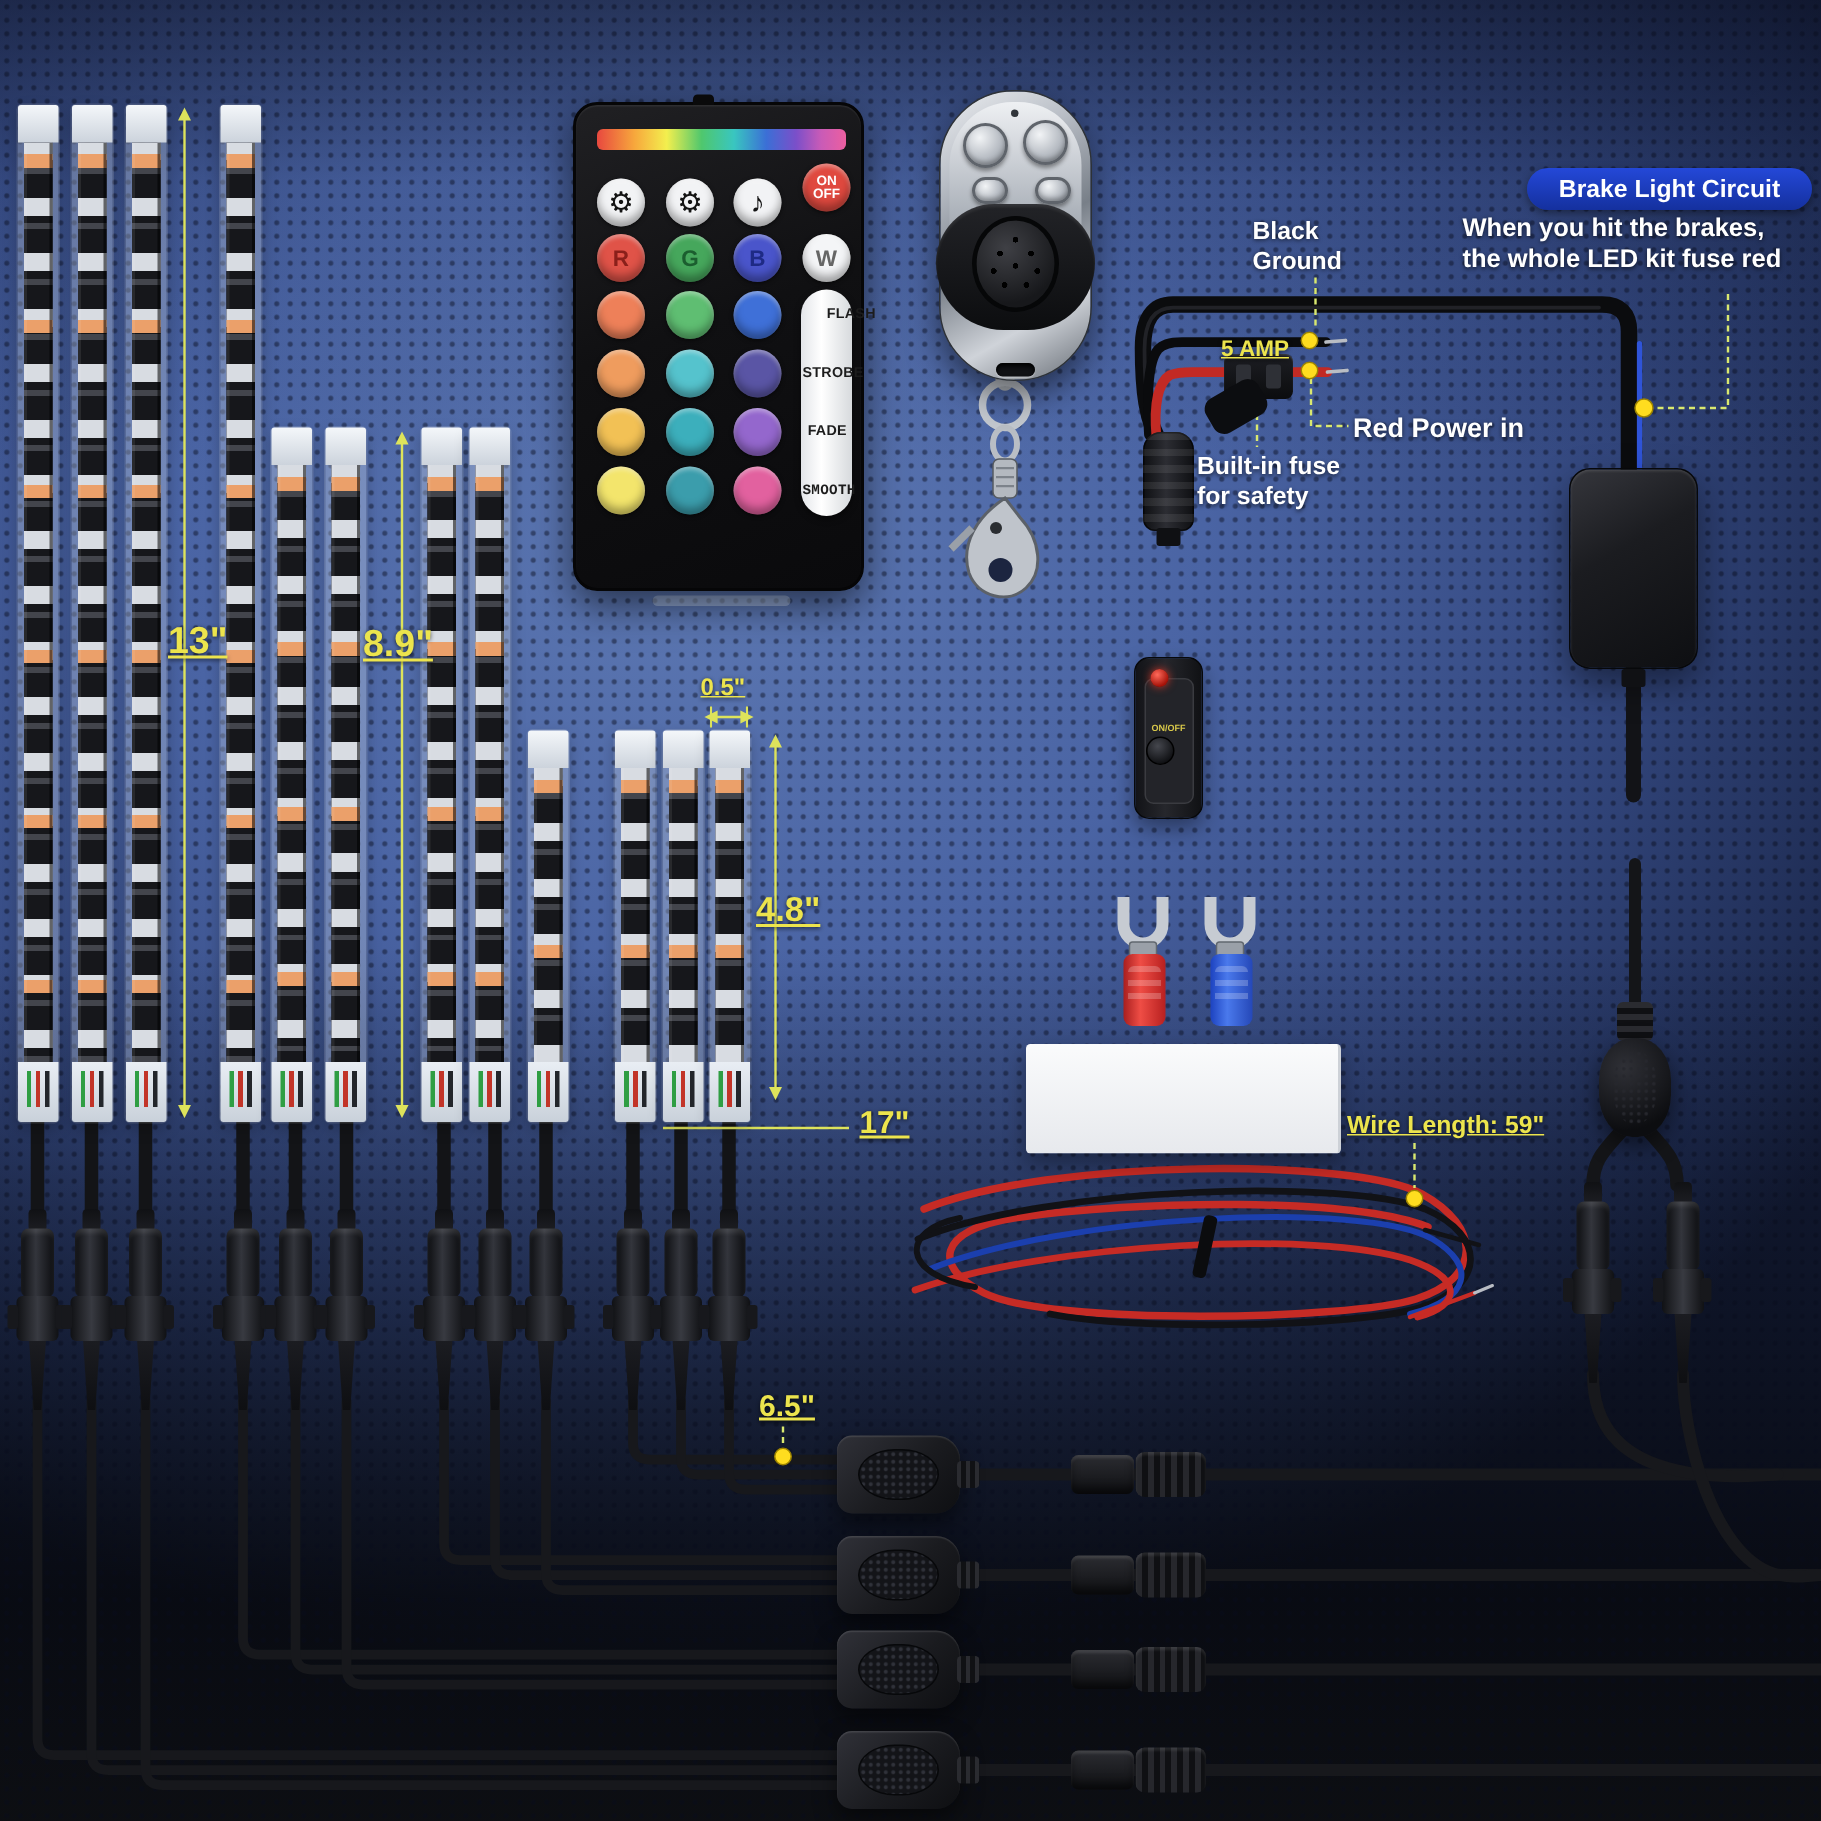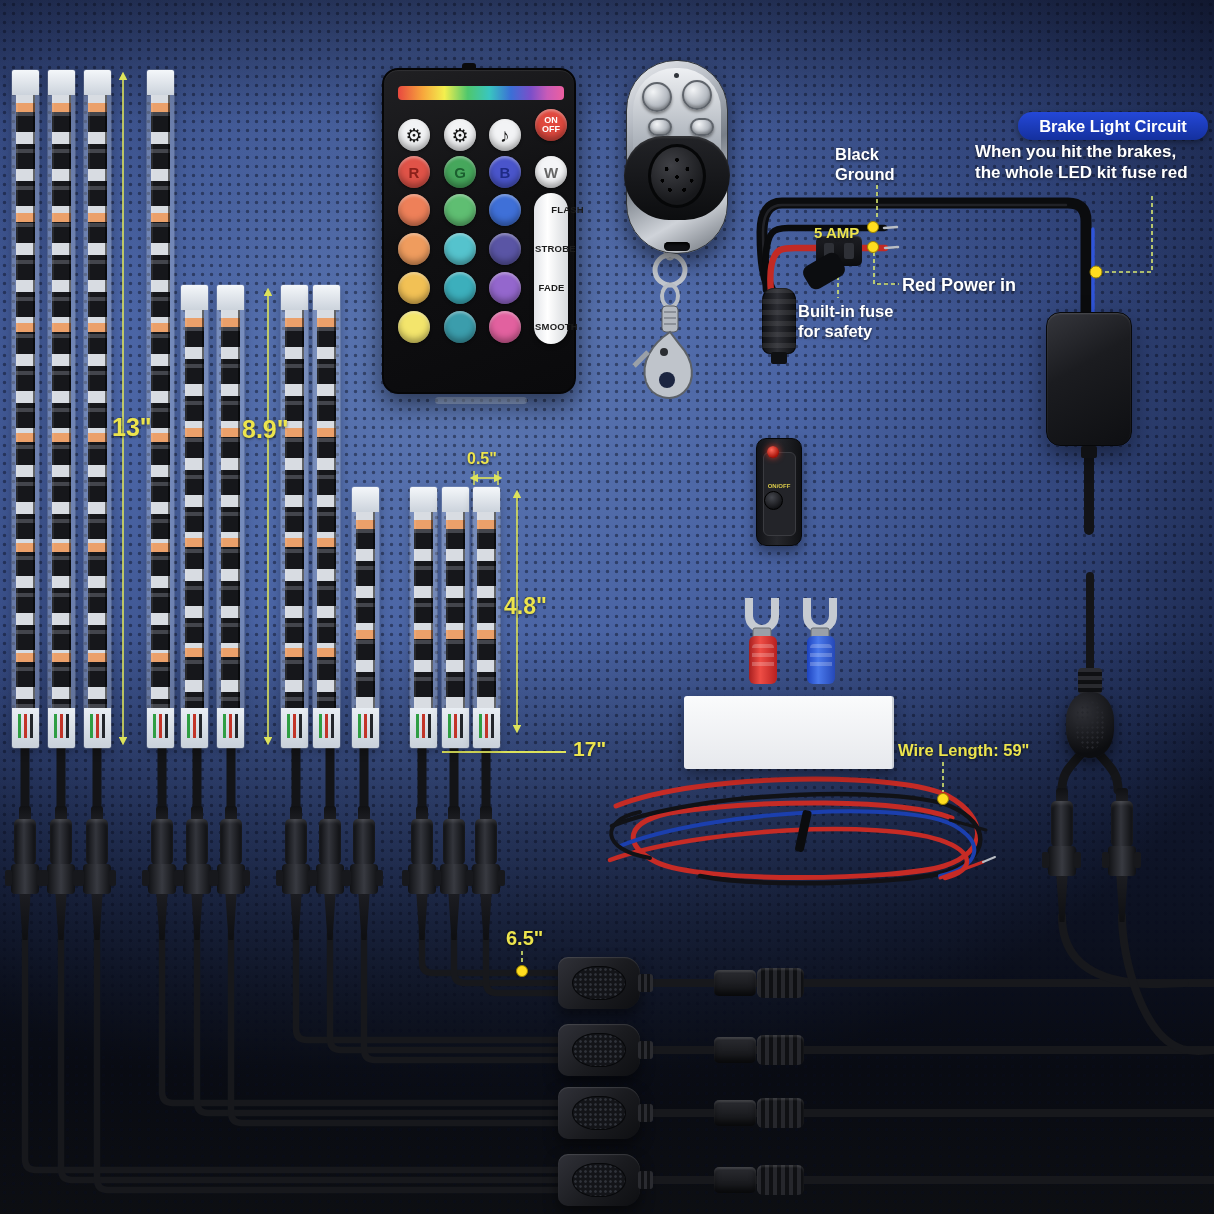--- a/index.html
+++ b/index.html
@@ -9,21 +9,21 @@
     background-color:#46619e;
     background-image:
       radial-gradient(circle, rgba(8,12,28,.45) 1.3px, rgba(8,12,28,0) 2.1px),
       linear-gradient(180deg, rgba(9,12,26,.5) 0%, rgba(20,30,64,.12) 10%, rgba(0,0,0,0) 26%, rgba(0,0,0,0) 52%, rgba(5,7,12,.45) 72%, rgba(6,7,10,.82) 88%, rgba(12,13,15,.92) 100%),
       radial-gradient(ellipse 900px 760px at 38% 30%, #5d78b2 0%, #4a64a4 38%, #33477e 68%, #1d2a50 92%, #141d3a 100%);
     background-size:9px 9px,100% 100%,100% 100%;
   }
   #wires{position:absolute;left:0;top:0;z-index:2;}
   .comp{position:absolute;z-index:3;}
   .lbl{position:absolute;z-index:6;font-weight:bold;color:#fff;text-shadow:0 1px 3px rgba(0,0,0,.65);line-height:1.22;}
-  .lbl.y{color:#ece44d;}
+  .lbl.y{color:#ece44d;text-decoration:underline;}
   .lbl.ctr{text-align:left;}
   
   .strip{position:absolute;z-index:3;width:27px;display:flex;flex-direction:column;background:rgba(213,223,236,.30);border-radius:3px;box-shadow:0 0 0 1px rgba(255,255,255,.14),0 4px 10px rgba(0,0,0,.25);}
   .scap{height:25px;background:linear-gradient(180deg,#f4f7fa,#ccd3dc);border-radius:2px 2px 0 0;}
   .pcb{flex:1;margin:0 4px;background-color:#16171b;
     background-image:
       repeating-linear-gradient(180deg, rgba(0,0,0,0) 0 8px, #eba06a 8px 17px, rgba(0,0,0,0) 17px 110px),
       repeating-linear-gradient(180deg, #d8dce2 0 12px, #16171b 12px 17px, #43454c 17px 21px, #16171b 21px 37px);
     box-shadow:inset 2px 0 0 rgba(255,255,255,.08), inset -2px 0 0 rgba(0,0,0,.55);}
   .sbot{height:40px;background:linear-gradient(180deg,#e9eef4,#c9d1da);border-radius:0 0 2px 2px;position:relative;}
@@ -262,21 +262,21 @@
       <div class="rbtn" style="left: 105px; top: 163px; background: rgb(90, 85, 165);"></div>
       <div class="rbtn" style="left: 14px; top: 202px; background: rgb(242, 193, 85);"></div>
       <div class="rbtn" style="left: 60px; top: 202px; background: rgb(60, 175, 188);"></div>
       <div class="rbtn" style="left: 105px; top: 202px; background: rgb(148, 103, 205);"></div>
       <div class="rbtn" style="left: 14px; top: 241px; background: rgb(243, 229, 108);"></div>
       <div class="rbtn" style="left: 60px; top: 241px; background: rgb(59, 157, 172);"></div>
       <div class="rbtn" style="left: 105px; top: 241px; background: rgb(226, 97, 159);"></div>
       <div class="mode-lbl" style="top: 134px; margin-left: 16px;">FLASH</div>
       <div class="mode-lbl" style="top: 173px;">STROBE</div>
       <div class="mode-lbl" style="top: 212px;">FADE</div>
-      <div class="mode-lbl" style="top: 251px;">SMOOTH</div>
+      <div class="mode-lbl" style="top: 251px; font-family: Liberation Mono, monospace;">SMOOTH</div>
     </div>
   <div class="remote-shadowtab"></div>
 
   <div class="fob">
     <div class="fob-body"></div>
     <div class="fob-panel"></div>
     <div class="fob-hole"></div>
     <div class="fob-btn fob-b1"></div>
     <div class="fob-btn fob-b2"></div>
     <div class="fob-btn fob-b3"></div>

